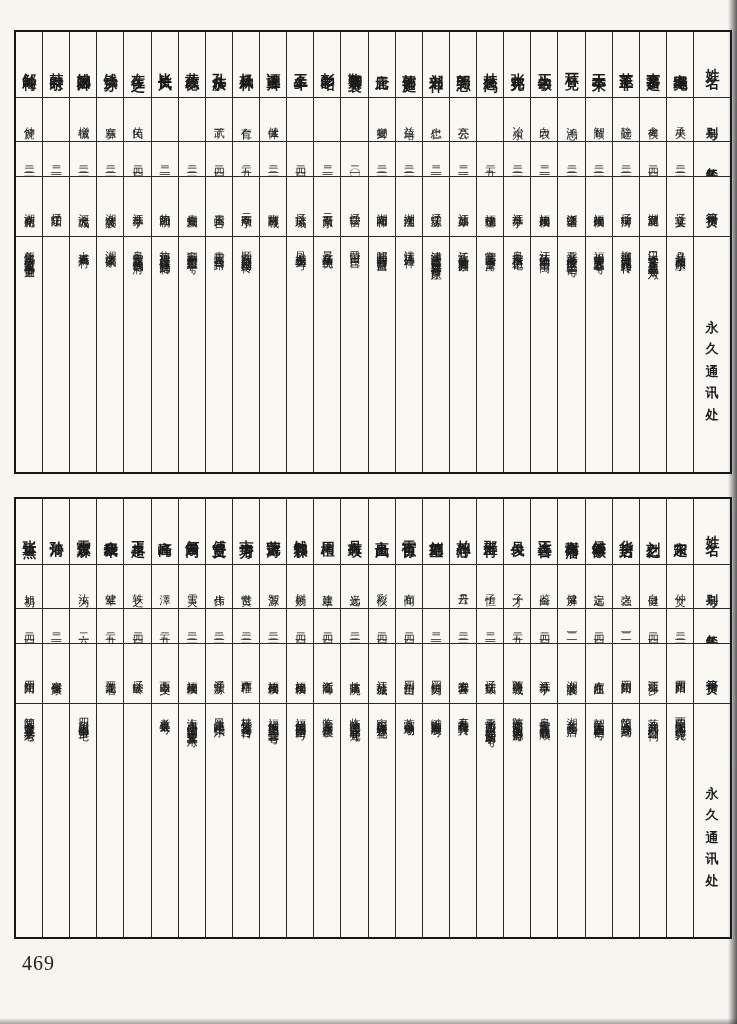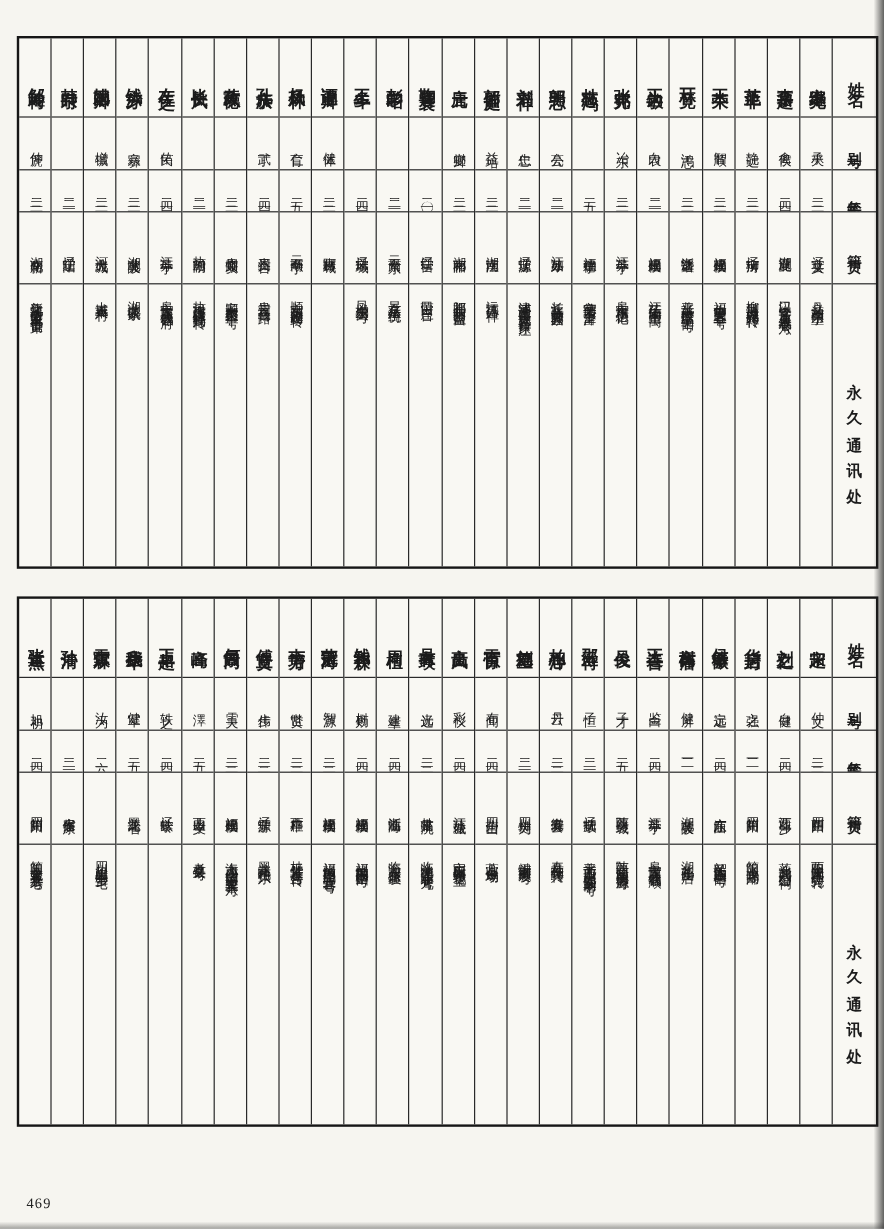--- a/index.html
+++ b/index.html
@@ -57,22 +57,22 @@
   .cell-address .vtext{font-size:11px;letter-spacing:1.5px;}
   .header-col .cell{align-items:center;}
   .header-col .vtext{font-weight:700;}
   .header-col .cell-name .vtext{font-size:14px;letter-spacing:8px;}
   .header-col .cell-alias .vtext{font-size:12px;letter-spacing:3px;}
   .header-col .cell-age .vtext{font-size:12px;letter-spacing:2px;}
   .header-col .cell-native .vtext{font-size:12px;letter-spacing:4px;}
   .header-col .cell-address{align-items:center;}
   .header-col .cell-address .vtext{font-size:13px;letter-spacing:22px;padding-top:14px;}
   .page-number{
-    position:absolute;left:22px;top:996px;
-    font-size:12px;letter-spacing:1px;color:#222;
+    position:absolute;left:22px;top:952px;
+    font-size:20px;letter-spacing:1px;color:#222;
   }
 </style>
 </head>
 <body>
 
 <div class="page">
 
   <div class="scan-table" id="table-top">
     <div class="col header-col">
       <div class="cell cell-name">

